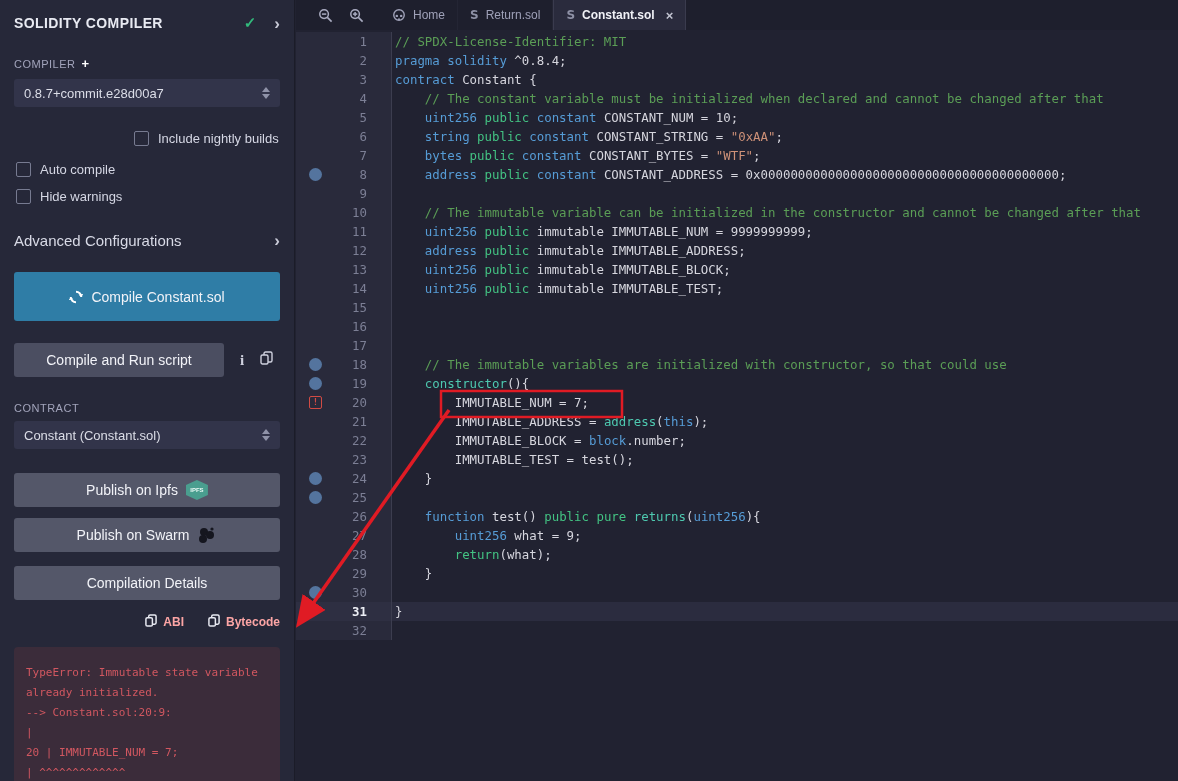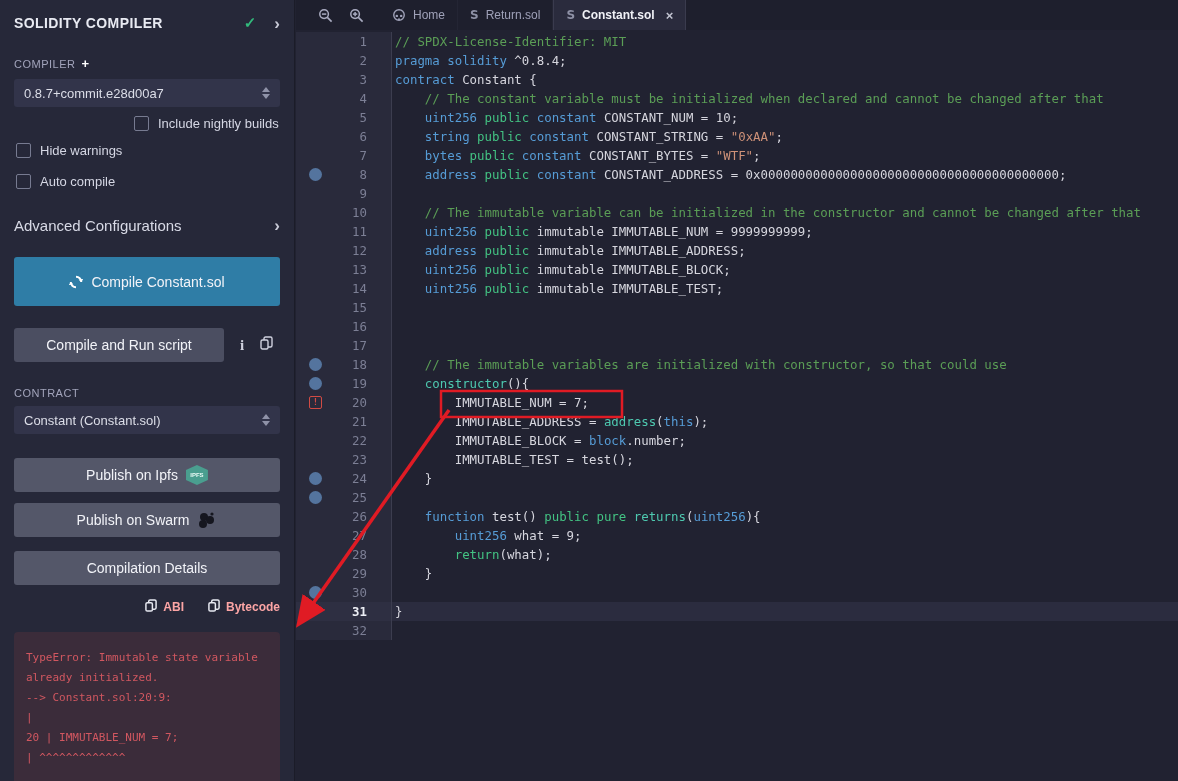--- a/index.html
+++ b/index.html
@@ -87,31 +87,31 @@
     <span>COMPILER</span><span class="plus-ic">+</span>
   </div>
   <div class="select">
     <span class="sel-text">0.8.7+commit.e28d00a7</span>
     <span class="updown">
         <i class="up"></i>
         <i class="dn"></i>
       </span>
   </div>
 
-  <div class="chk-row" style="margin-top:9px; margin-left:120px;">
+  <div class="chk-row" style="margin-top:24px; margin-left:120px;">
     <span class="chkbox"></span>
     <span>Include nightly builds</span>
+  </div>
+  <div class="chk-row" style="margin-top:16px; margin-left:2px;">
+    <span class="chkbox"></span>
+    <span>Auto compile</span>
   </div>
   <div class="chk-row" style="margin-top:12px; margin-left:2px;">
     <span class="chkbox"></span>
     <span>Hide warnings</span>
-  </div>
-  <div class="chk-row" style="margin-top:16px; margin-left:2px;">
-    <span class="chkbox"></span>
-    <span>Auto compile</span>
   </div>
 
   <div class="adv-row">
     <span>Advanced Configurations</span>
     <span class="chev">›</span>
   </div>
 
   <button class="btn btn-primary">
     <svg width="14" height="14" viewBox="0 0 16 16">
       <path d="M8 2 a6 6 0 0 1 6 6" stroke="#fff" stroke-width="2.2" fill="none"></path>

